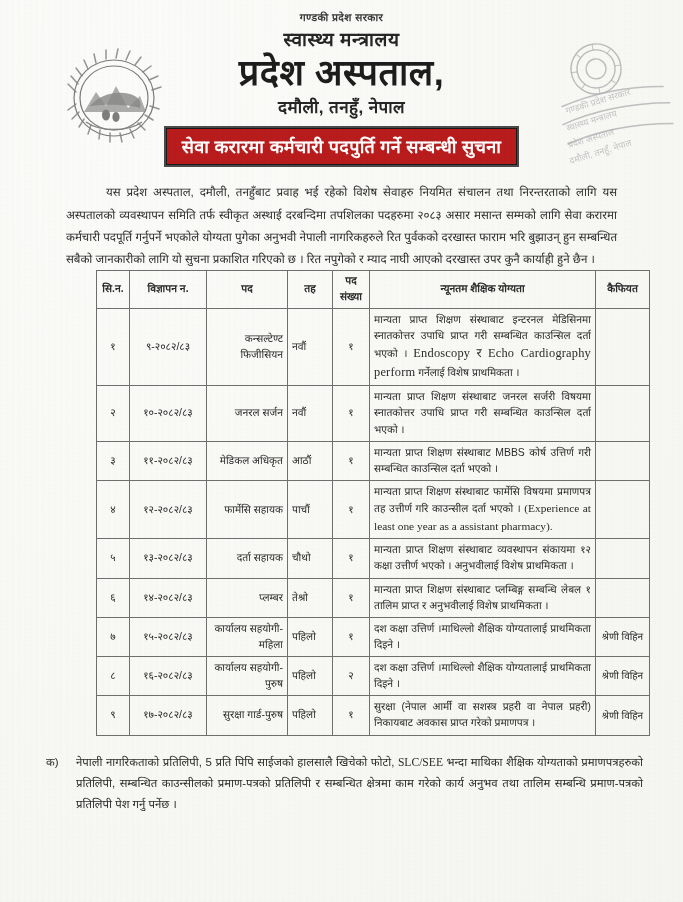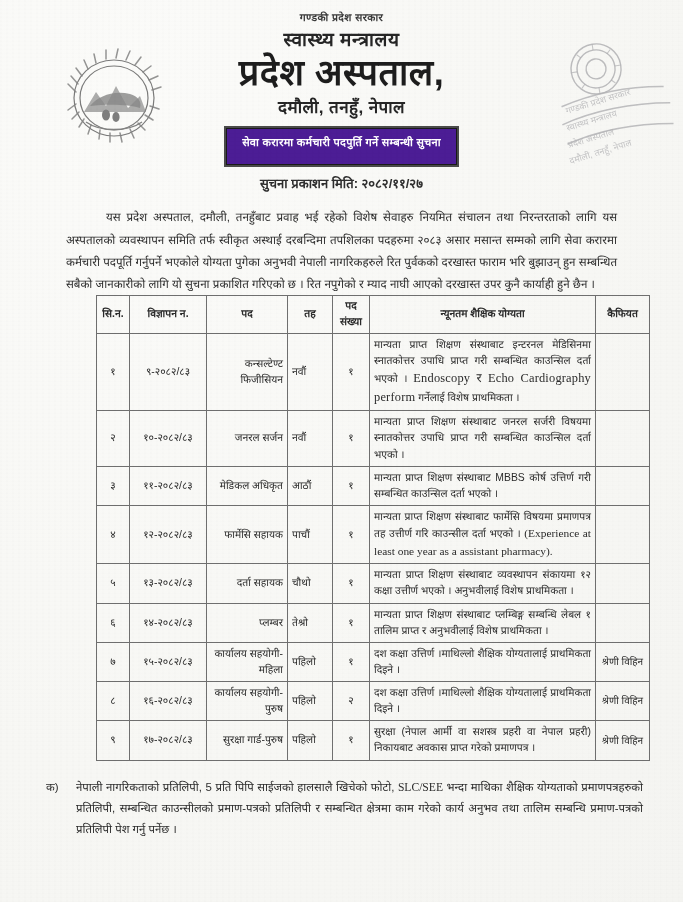--- a/index.html
+++ b/index.html
@@ -69,26 +69,26 @@
     letter-spacing: .4px;
     margin-bottom: 8px;
   }
   .banner-wrap {
     display: flex;
     justify-content: center;
     margin: 2px 0 6px 0;
   }
   .banner {
     display: inline-block;
-    background: #4c1d95;
+    background: #b91c1c;
     color: #ffffff;
-    font-size: 11px;
+    font-size: 18px;
     font-weight: 700;
     letter-spacing: .3px;
-    padding: 6px 16px 16px 16px;
+    padding: 6px 16px 7px 16px;
     border: 2px solid #4a4a4a;
     box-shadow: 0 0 0 1px #1a1a1a inset;
   }
   .pub-date {
     font-size: 13px;
     font-weight: 600;
     color: #2e2e2e;
     margin-top: 7px;
   }
 
@@ -271,21 +271,20 @@
 
     <div class="gov-line">गण्डकी प्रदेश सरकार</div>
     <div class="ministry-line">स्वास्थ्य मन्त्रालय</div>
     <div class="hospital-line">प्रदेश अस्पताल,</div>
     <div class="address-line">दमौली, तनहुँ, नेपाल</div>
 
     <div class="banner-wrap">
       <div class="banner">सेवा करारमा कर्मचारी पदपुर्ति गर्ने सम्बन्धी सुचना</div>
     </div>
 
-    <div class="pub-date">सुचना प्रकाशन मिति: २०८२/११/२७</div>
   </div>
 
   <div class="body-para">यस प्रदेश अस्पताल, दमौली, तनहुँबाट प्रवाह भई रहेको विशेष सेवाहरु नियमित संचालन तथा निरन्तरताको लागि यस अस्पतालको व्यवस्थापन समिति तर्फ स्वीकृत अस्थाई दरबन्दिमा तपशिलका पदहरुमा २०८३ असार मसान्त सम्मको लागि सेवा करारमा कर्मचारी पदपूर्ति गर्नुपर्ने भएकोले योग्यता पुगेका अनुभवी नेपाली नागरिकहरुले रित पुर्वकको दरखास्त फाराम भरि बुझाउन् हुन सम्बन्धित सबैको जानकारीको लागि यो सुचना प्रकाशित गरिएको छ । रित नपुगेको र म्याद नाघी आएको दरखास्त उपर कुनै कार्याही हुने छैन ।</div>
 
 
   <div class="table-wrap">
     <table class="notice">
       <thead>
         <tr>
           <th class="c-sn">सि.न.</th>

